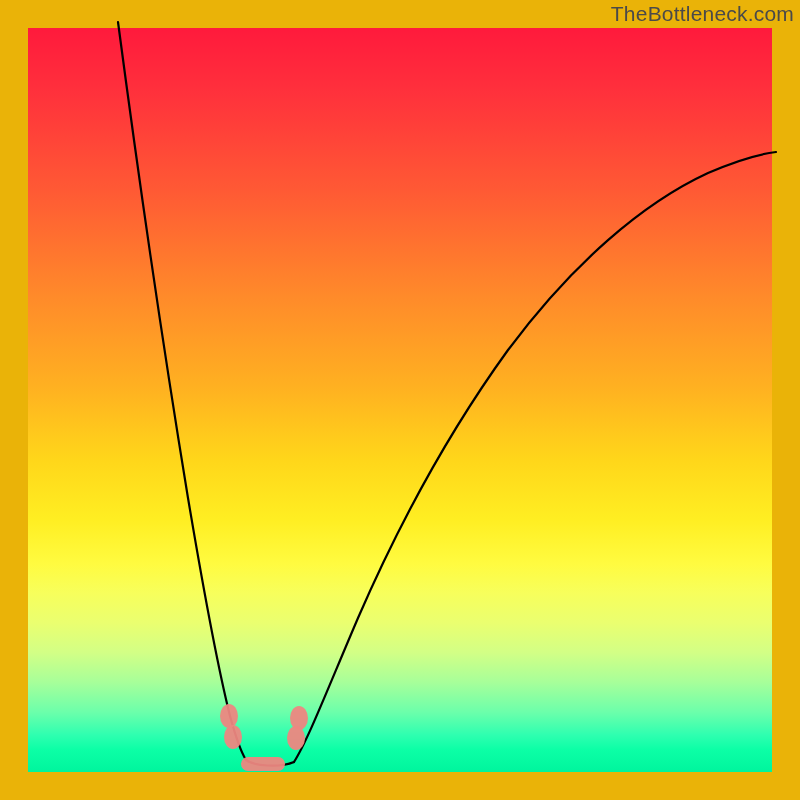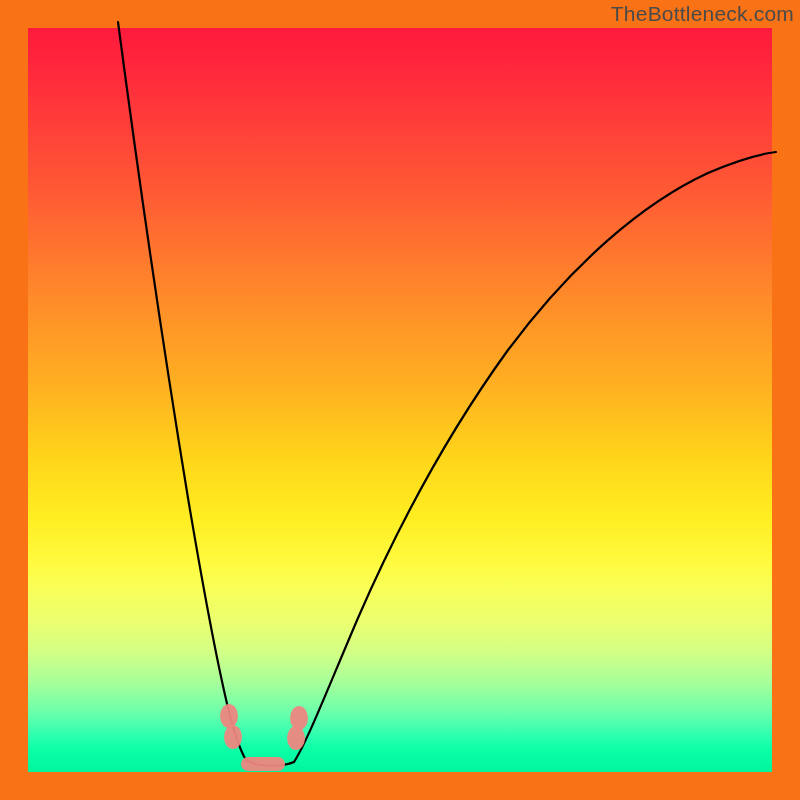--- a/index.html
+++ b/index.html
@@ -10,21 +10,21 @@
     background: #000;
     overflow: hidden;
     font-family: Arial, Helvetica, sans-serif;
   }
   .frame {
     position: absolute;
     left: 0;
     top: 0;
     width: 800px;
     height: 800px;
-    background: #f97316;
+    background: #eab308;
   }
   .plot {
     position: absolute;
     left: 28px;
     top: 28px;
     width: 744px;
     height: 744px;
     
     background: linear-gradient(to bottom,
       #ff1a3c 0%,

